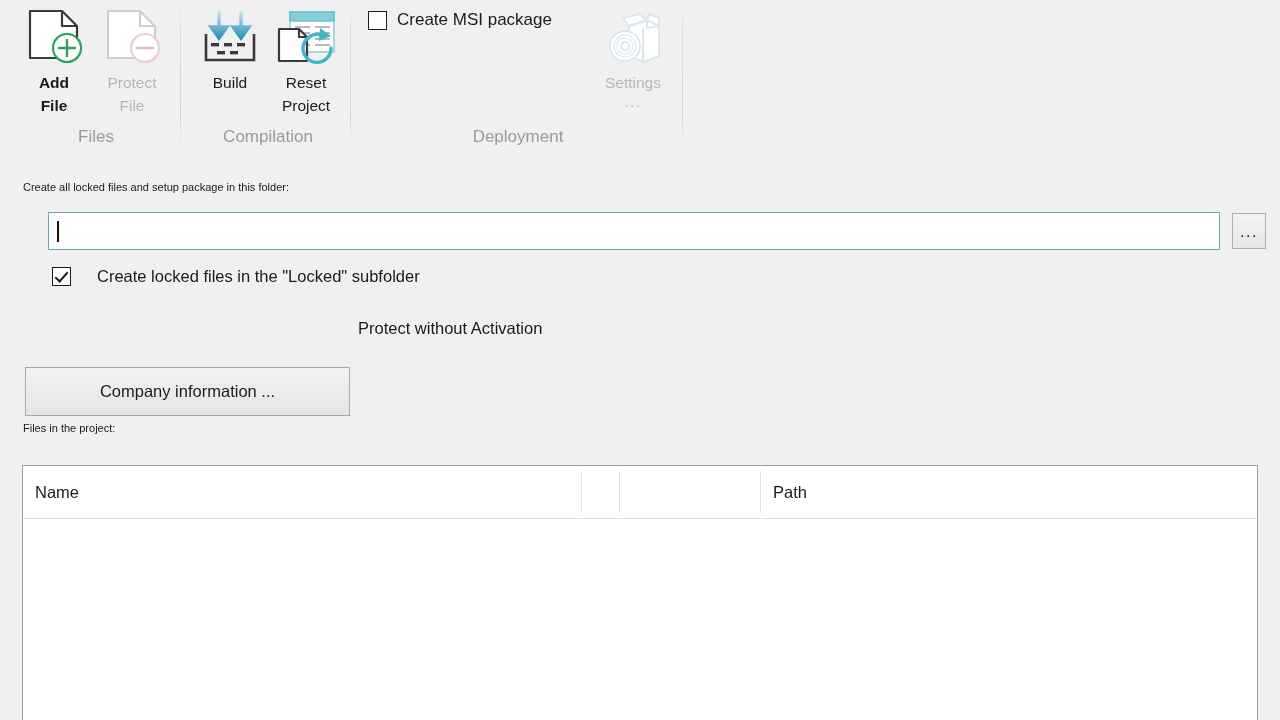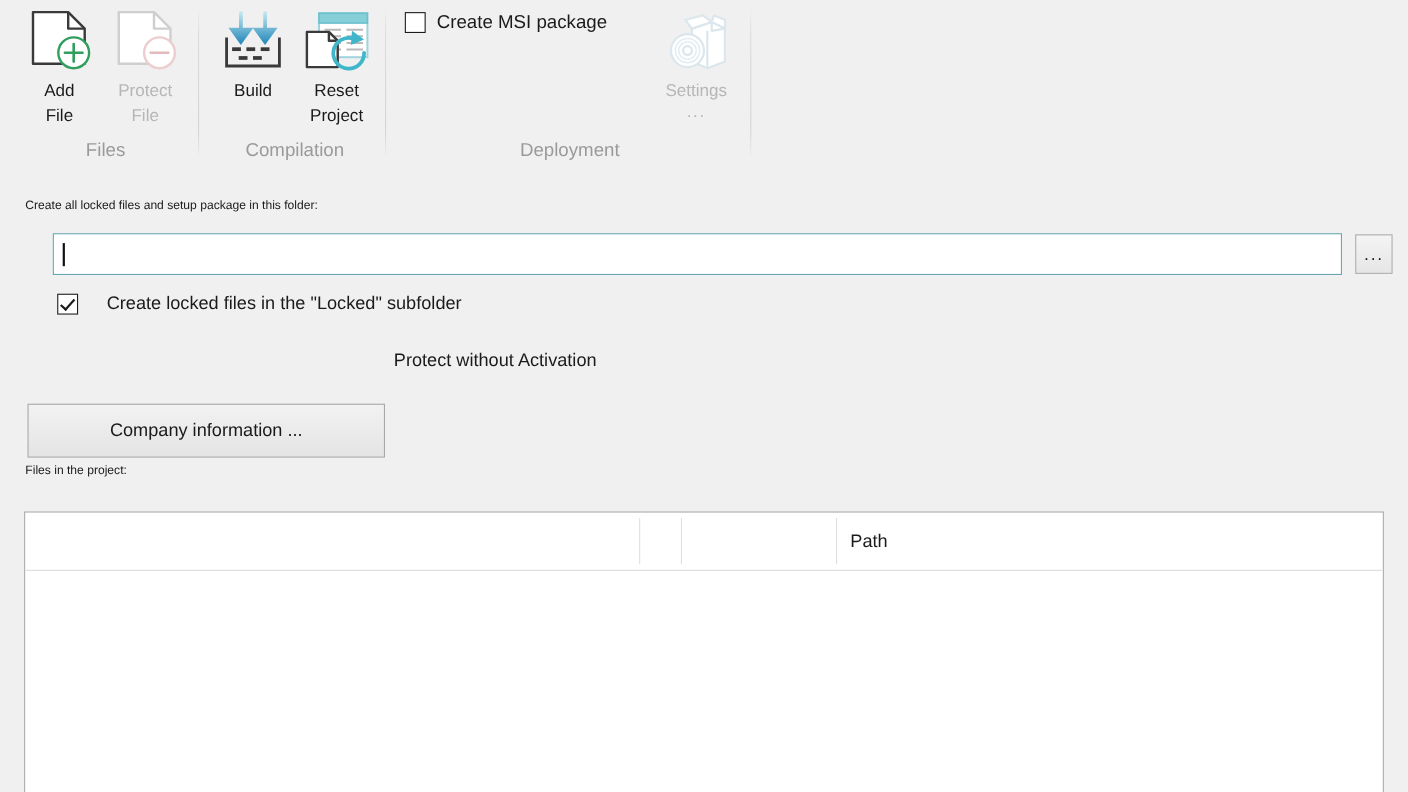--- a/index.html
+++ b/index.html
@@ -223,21 +223,21 @@
 <body>
 
 <div id="app">
 
   <div class="ribbon">
 
     <div class="ribbon-sep" style="left:180px;"></div>
     <div class="ribbon-sep" style="left:350px;"></div>
     <div class="ribbon-sep" style="left:682px;"></div>
 
-    <div class="rbtn" style="left:16px; top:5px; width:76px;">
+    <div class="rbtn" style="left:16px; top:5px; width:76px;font-weight:bold;">
       <div class="icon-wrap">
         <svg width="64" height="60" viewBox="0 0 64 60">
           <path d="M8 3 H40 L55 18 V50 H8 Z" fill="#ffffff" stroke="#3a3a3a" stroke-width="2.2" stroke-linejoin="round"></path>
           <path d="M40 3 V18 H55" fill="none" stroke="#3a3a3a" stroke-width="2.2" stroke-linejoin="round"></path>
           <circle cx="45" cy="40" r="14" fill="#ffffff" stroke="#2f9e5e" stroke-width="2.2"></circle>
           <path d="M45 32 V48 M37 40 H53" stroke="#2f9e5e" stroke-width="2.4" stroke-linecap="round"></path>
         </svg>
       </div>
       <div class="rlabel">Add
 File</div>
@@ -349,20 +349,21 @@
 
 
   <div class="side-note" style="left:358px; top:319px;">Protect without Activation</div>
 
   <div class="wbtn" style="left:25px; top:367px; width:325px; height:49px;">Company information ...</div>
 
   <div class="field-label" style="left:23px; top:422px;">Files in the project:</div>
 
   <div class="listview">
     <div class="lv-header">
+      <div class="lv-col" style="left:0px; width:558px;">Name</div>
       <div class="lv-divider" style="left:558px;"></div>
       <div class="lv-col" style="left:559px; width:37px;"></div>
       <div class="lv-divider" style="left:596px;"></div>
       <div class="lv-col" style="left:597px; width:140px;"></div>
       <div class="lv-divider" style="left:737px;"></div>
       <div class="lv-col" style="left:738px; width:496px;text-align:center;">Path</div>
     </div>
     <div class="lv-body"></div>
   </div>
 

